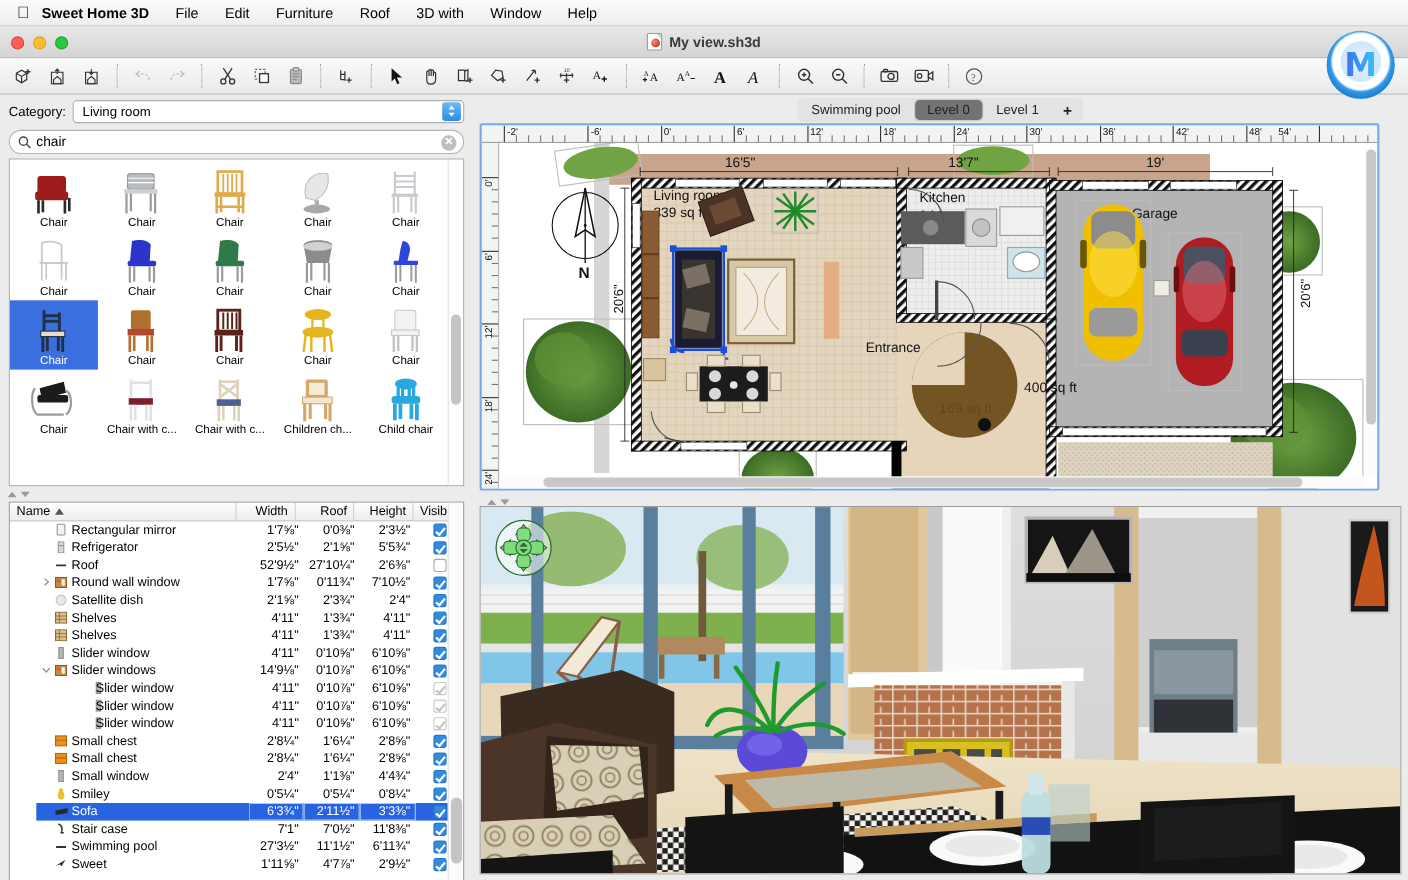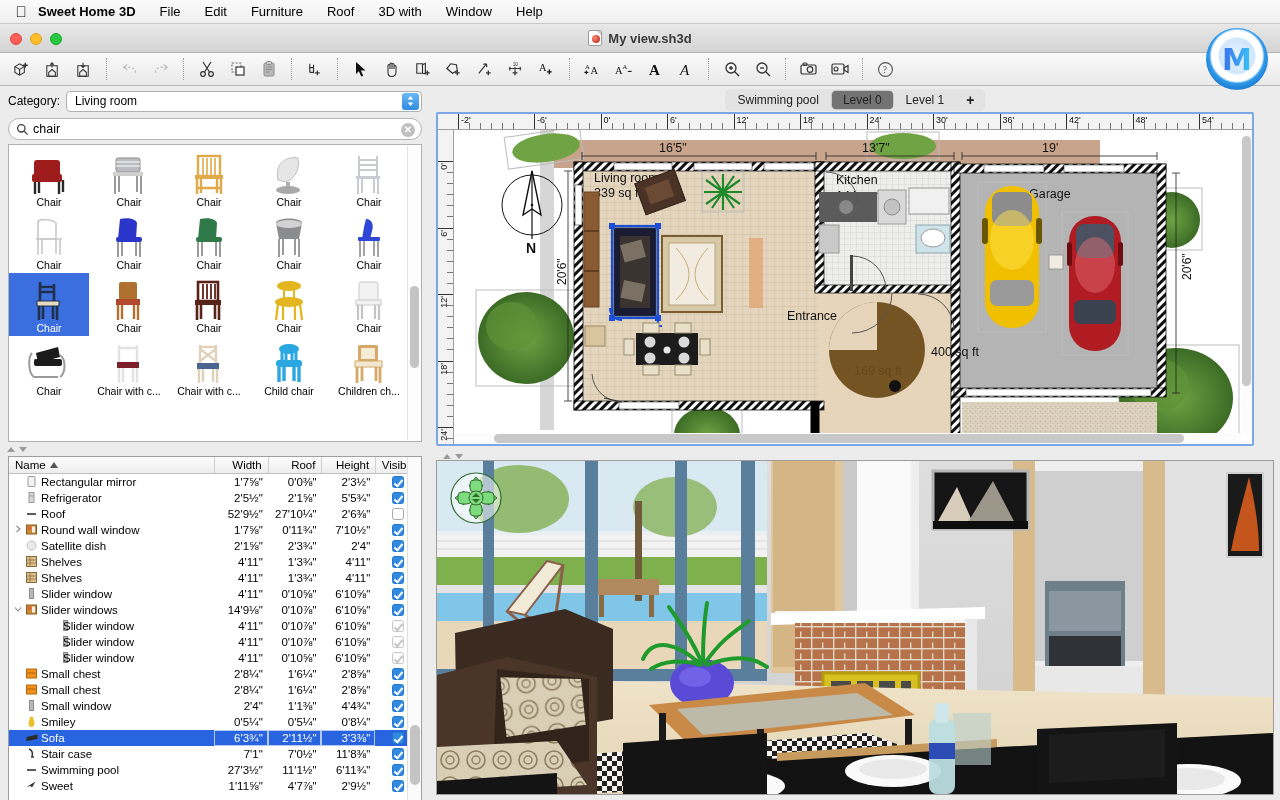--- a/index.html
+++ b/index.html
@@ -105,21 +105,21 @@
   .ftable {
     position:relative; margin:0 8px; height:350px; background:#fff; border:1px solid #9f9f9f; overflow:hidden;
   }
   .fthead { display:flex; height:17px; background:linear-gradient(#fdfdfd,#ededed); border-bottom:1px solid #c0c0c0; font-size:11.5px; }
   .fth { display:flex; align-items:center; height:16px; }
   .fth.c-name { width:206px; padding-left:6px; }
   .fth.c-num { justify-content:flex-end; padding-right:6px; border-left:1px solid #d0d0d0; }
   .fth.c-w { width:54px; } .fth.c-d { width:54px; } .fth.c-h { width:54px; }
   .fth.c-v { width:46px; justify-content:center; border-left:1px solid #d0d0d0; }
   .sortarrow { margin-left:4px; width:0;height:0;border-left:4px solid transparent;border-right:4px solid transparent;border-bottom:6px solid #555; }
-  .ftbody { font-size:11.5px; }
+  .ftbody { font-size:11.5px;padding-left:24px; }
   .frow { display:flex; height:16px; align-items:center; }
   .frow.sel { background:#2864e0; color:#fff; }
   .fc { display:flex; align-items:center; height:16px; }
   .fc.name { width:206px; padding-left:4px; gap:3px; }
   .fc.num { justify-content:flex-end; padding-right:5px; }
   .fc.w { width:54px; } .fc.d { width:54px; } .fc.h { width:54px; }
   .fc.v { width:46px; justify-content:center; }
   .frow.sel .fc.num { box-shadow: inset 0 0 0 1px rgba(255,255,255,.65); }
   .exp { width:10px; text-align:center; font-size:8px; color:#777; }
   .ico { width:12px; height:12px; display:inline-block; }
@@ -675,44 +675,44 @@
                 <g stroke="#ded2bb" stroke-width="2.4">
                   <path d="M13 26v14M31 26v14M17 26v13M27 26v13"></path>
                 </g>
               </svg>
             </div>
             <div class="cname">Chair with c...</div>
           </div>
           <div class="cell">
             <div class="thumb">
               <svg width="46" height="42" viewBox="0 0 46 42">
-                <ellipse cx="23" cy="6" rx="10" ry="5" fill="#2aa7e0"></ellipse>
-                <g stroke="#2aa7e0" stroke-width="3">
-                  <path d="M16 8v10M20 8v10M26 8v10M30 8v10"></path>
-                </g>
-                <rect x="10" y="17" width="26" height="7" rx="3" fill="#2aa7e0"></rect>
-                <g stroke="#2aa7e0" stroke-width="3.4">
-                  <path d="M13 24v15M33 24v15M18 24v14M28 24v14"></path>
-                </g>
-              </svg>
-            </div>
-            <div class="cname">Child chair</div>
-          </div>
-          <div class="cell">
-            <div class="thumb">
-              <svg width="46" height="42" viewBox="0 0 46 42">
                 <rect x="12" y="2" width="20" height="17" rx="2" fill="#d5a86a"></rect>
                 <rect x="15" y="5" width="14" height="11" fill="#f5ecd8"></rect>
                 <rect x="9" y="18" width="27" height="6" fill="#f2e7cf" stroke="#d5a86a"></rect>
                 <g stroke="#d5a86a" stroke-width="2.8">
                   <path d="M11 24v16M34 24v16M16 24v14M30 24v14"></path>
                 </g>
               </svg>
             </div>
             <div class="cname">Children ch...</div>
+          </div>
+          <div class="cell">
+            <div class="thumb">
+              <svg width="46" height="42" viewBox="0 0 46 42">
+                <ellipse cx="23" cy="6" rx="10" ry="5" fill="#2aa7e0"></ellipse>
+                <g stroke="#2aa7e0" stroke-width="3">
+                  <path d="M16 8v10M20 8v10M26 8v10M30 8v10"></path>
+                </g>
+                <rect x="10" y="17" width="26" height="7" rx="3" fill="#2aa7e0"></rect>
+                <g stroke="#2aa7e0" stroke-width="3.4">
+                  <path d="M13 24v15M33 24v15M18 24v14M28 24v14"></path>
+                </g>
+              </svg>
+            </div>
+            <div class="cname">Child chair</div>
           </div>
         </div>
       <div class="catscroll">
         <div class="catthumb"></div>
       </div>
     </div>
 
     <div class="sortrow">
       <span class="tri up"></span>
       <span class="tri down"></span>
@@ -1178,21 +1178,21 @@
           <div class="rticks" style="left: 672.333px;"></div>
           <div class="rticks" style="left: 683.417px;"></div>
           <div class="rtick" style="left: 694.5px;"></div>
           <div class="rlabel" style="left: 695.5px;">48'</div>
           <div class="rticks" style="left: 705.583px;"></div>
           <div class="rticks" style="left: 716.667px;"></div>
           <div class="rticks" style="left: 727.75px;"></div>
           <div class="rticks" style="left: 738.833px;"></div>
           <div class="rticks" style="left: 749.917px;"></div>
           <div class="rtick" style="left: 761px;"></div>
-          <div class="rlabel" style="left: 762px;">54'</div>
+          <div class="rlabel" style="left: 722px;">54'</div>
           <div class="rticks" style="left: 772.083px;"></div>
           <div class="rticks" style="left: 783.167px;"></div>
           <div class="rticks" style="left: 794.25px;"></div>
           <div class="rticks" style="left: 805.333px;"></div>
         </div>
 
       <div class="plancanvas">
         <svg width="802" height="318" viewBox="0 0 802 318">
           <defs>
             <pattern id="hatch" width="6" height="6" patternUnits="userSpaceOnUse" patternTransform="rotate(45)">

